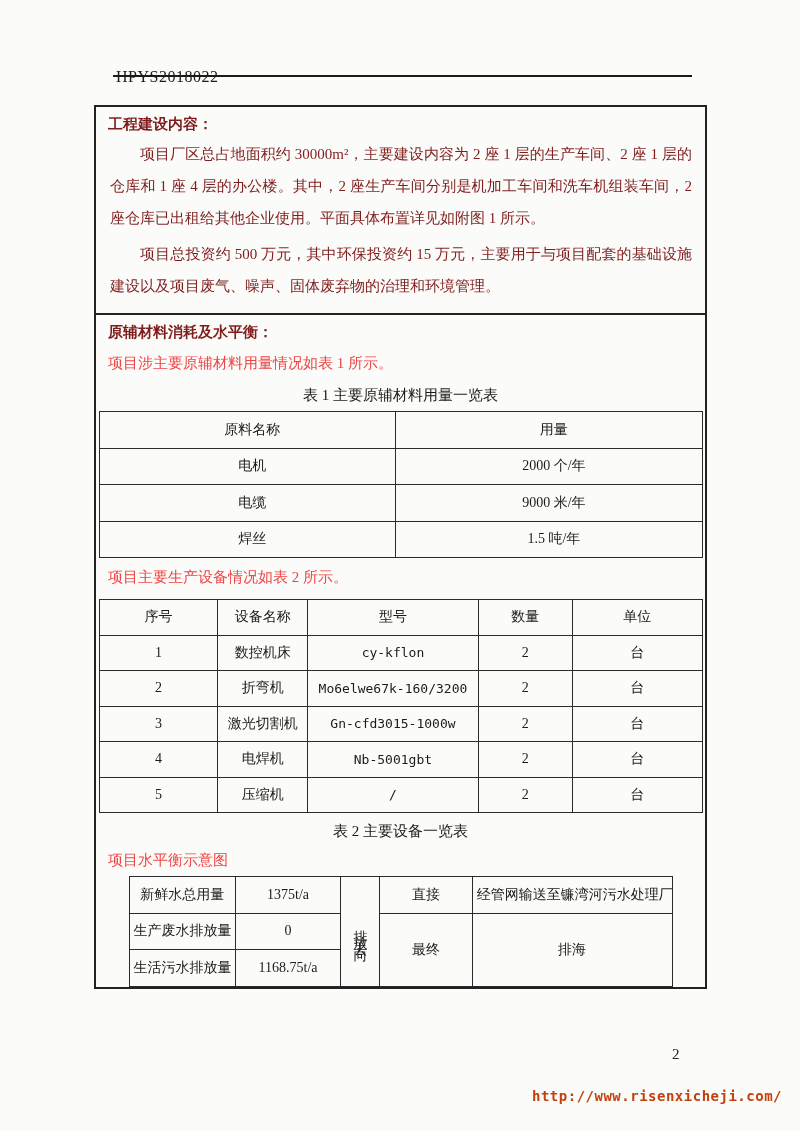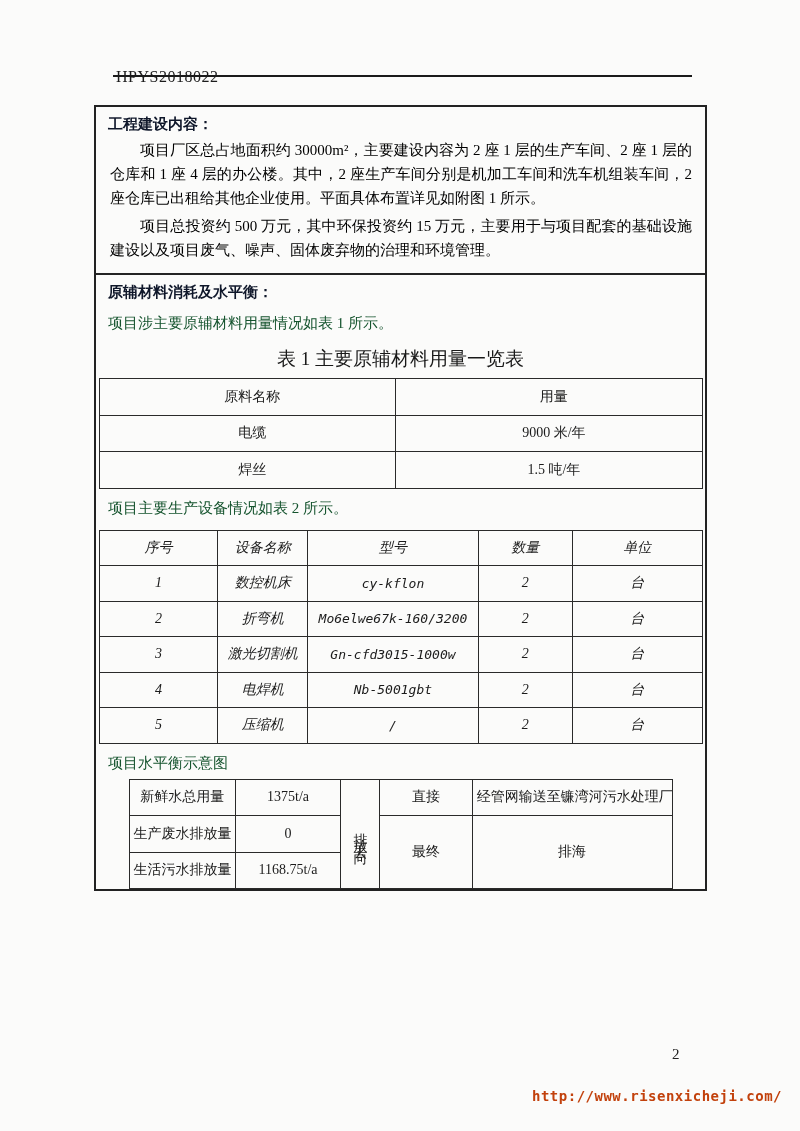--- a/index.html
+++ b/index.html
@@ -24,54 +24,54 @@
   }
 
   
   .doc-box{
     position:absolute;left:94px;top:105px;width:613px;
     border:2px solid #222;box-sizing:border-box;
     background:transparent;
   }
   .sec-title{
     margin:8px 0 0 12px;
-    font-size:15px;font-weight:bold;color:#0f172a;
+    font-size:15px;font-weight:bold;color:#7f1d1d;
   }
   .para{
     margin:4px 13px 0 14px;
-    font-size:15px;line-height:24px;
-    text-align:justify;text-indent:2em;color:#000000;
+    font-size:15px;line-height:32px;
+    text-align:justify;text-indent:2em;color:#7f1d1d;
   }
   .plain-line{
     margin:10px 0 0 12px;
-    font-size:15px;color:#14532d;
+    font-size:15px;color:#ef4444;
   }
   .section-divider{
     margin-top:11px;border-top:2px solid #242424;height:0;
   }
   .tbl-caption{
-    margin-top:13px;text-align:center;font-size:19px;color:#191919;
+    margin-top:13px;text-align:center;font-size:15px;color:#191919;
   }
 
   table{
     border-collapse:collapse;
     margin:6px auto 0 auto;
     table-layout:fixed;
     font-size:14px;color:#1b1b1b;
   }
   td,th{
     border:1.6px solid #2a2a2a;
     text-align:center;vertical-align:middle;
     font-weight:normal;padding:0 4px;
     overflow:hidden;white-space:nowrap;
   }
   .tbl-materials{width:604px;}
   .tbl-materials td{height:35.5px;padding-left:14px;}
   .tbl-equip{width:604px;margin-top:12px;}
-  .tbl-equip td{height:34.5px;font-style:italic;}
+  .tbl-equip td{height:34.5px;}
   .mono{font-family:"DejaVu Sans Mono","Liberation Mono",monospace;font-size:13px;}
   .tbl-water{width:544px;margin-top:6px;margin-bottom:0;}
   .tbl-water td{height:35.5px;}
   .v-label{
     line-height:1.95;font-size:14px;
     writing-mode:vertical-rl;text-orientation:upright;
     letter-spacing:6px;padding:4px 0;white-space:normal;
   }
 
   
@@ -109,20 +109,24 @@
 
     <table class="tbl-materials">
       <colgroup>
           <col style="width:49.2%">
           <col style="width:50.8%">
         </colgroup>
       <tbody>
           <tr>
         <td>原料名称</td>
         <td>用量</td>
+      </tr>
+      <tr>
+        <td>电机</td>
+        <td>2000 个/年</td>
       </tr>
       <tr>
         <td>电缆</td>
         <td>9000 米/年</td>
       </tr>
       <tr>
         <td>焊丝</td>
         <td>1.5 吨/年</td>
       </tr>
     </tbody>
@@ -177,20 +181,21 @@
       <tr>
         <td>5</td>
         <td>压缩机</td>
         <td class="mono">/</td>
         <td>2</td>
         <td>台</td>
       </tr>
     </tbody>
       </table>
 
+    <div class="tbl-caption" style="margin-top:9px;">表 2 主要设备一览表</div>
 
     <div class="plain-line">项目水平衡示意图</div>
 
     <table class="tbl-water">
       <colgroup>
         <col style="width:19.6%">
           <col style="width:19.4%">
           <col style="width:7.2%">
           <col style="width:17.0%">
           <col style="width:36.8%">

